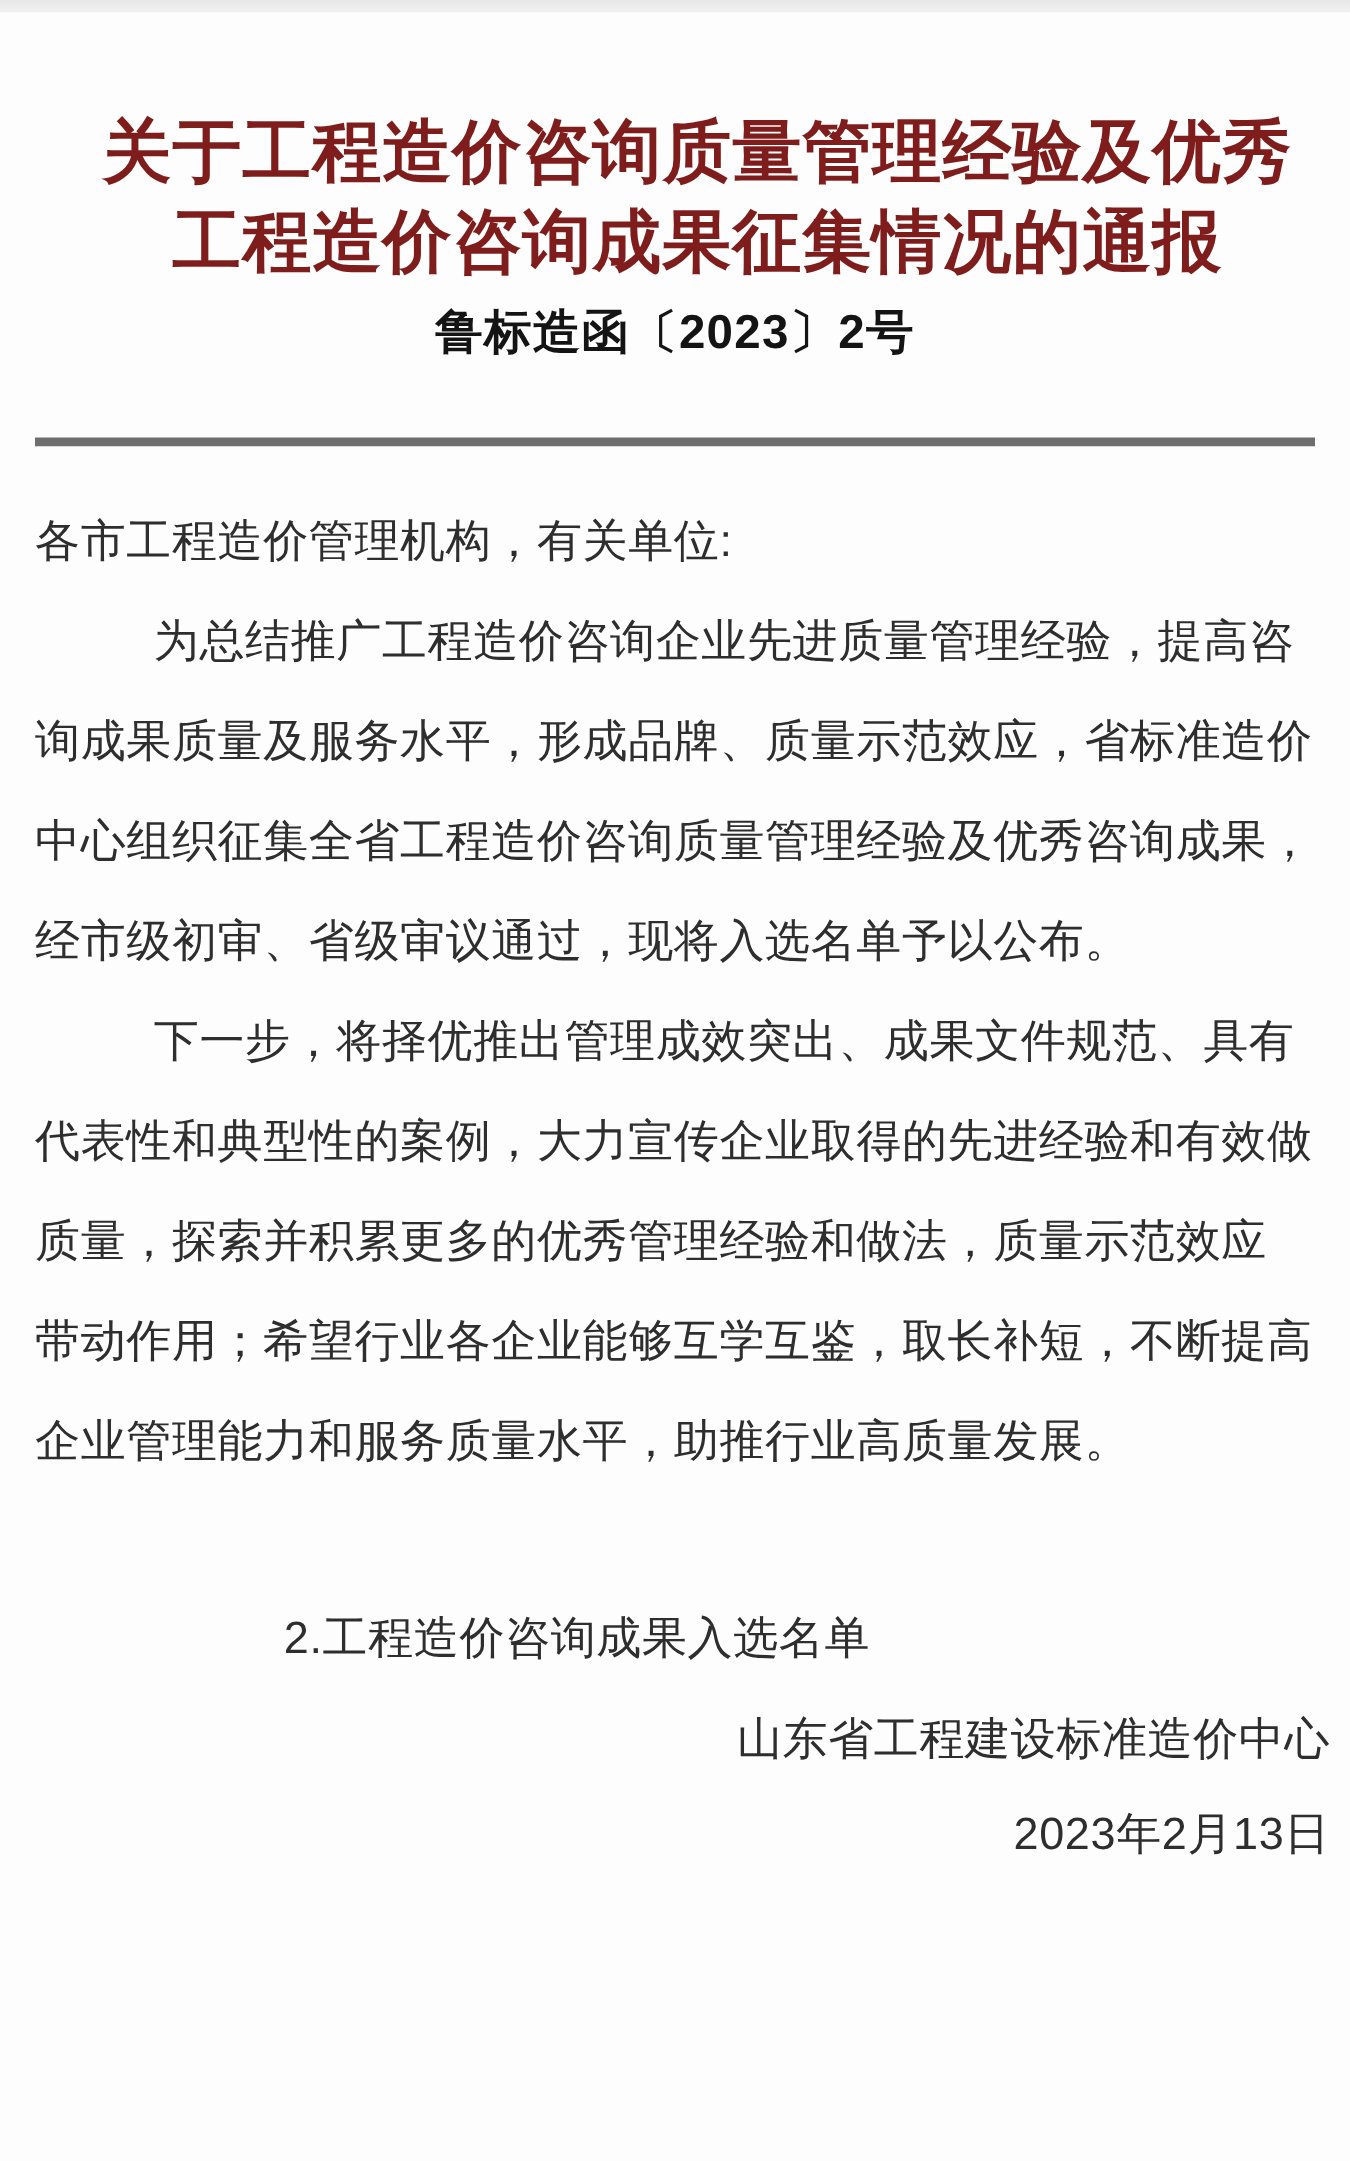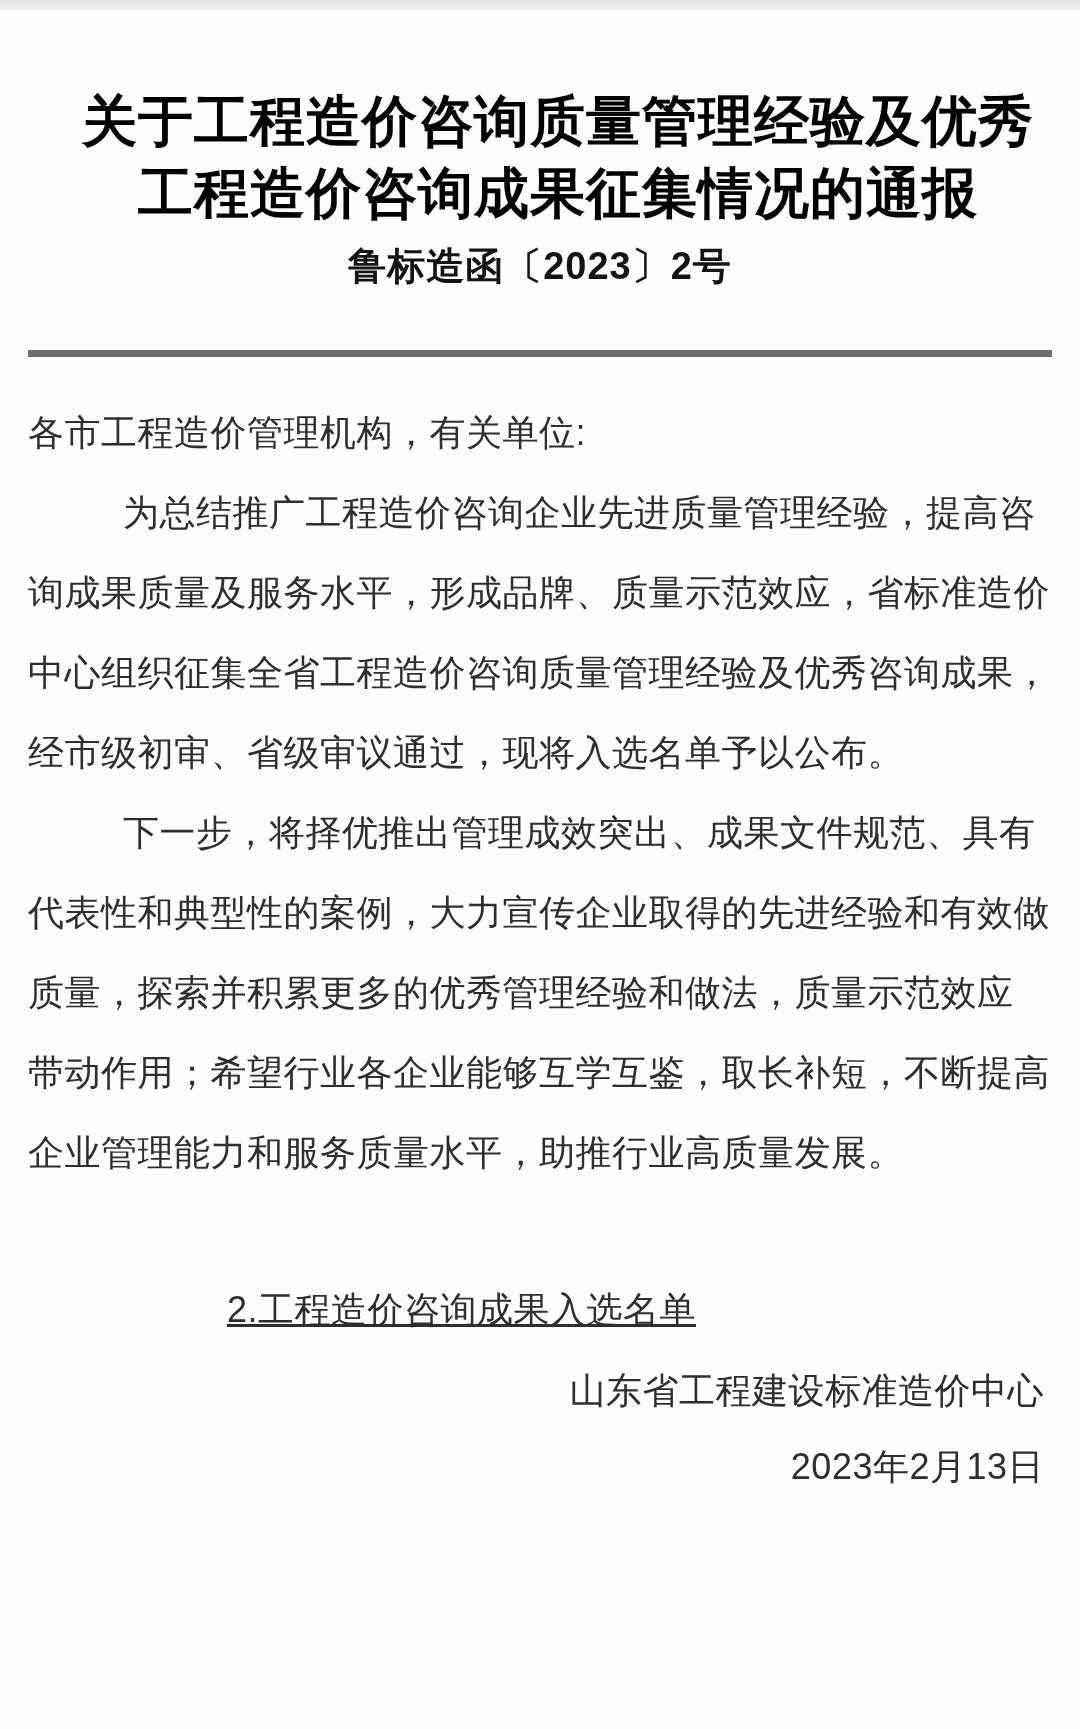--- a/index.html
+++ b/index.html
@@ -20,55 +20,55 @@
     background: linear-gradient(#e7e7e7, #f1f1f1);
   }
   .title-block {
     margin-top: 75px;
     text-align: center;
   }
   .title-line {
     font-size: 55px;
     line-height: 72px;
     font-weight: 700;
-    color: #000000;
+    color: #7f1d1d;
     letter-spacing: 1px;
     white-space: nowrap;
     padding-left: 36px;
   }
   .doc-number {
     margin-top: 13px;
     text-align: center;
     font-size: 38px;
     line-height: 48px;
     font-weight: 700;
     color: #141414;
     letter-spacing: 1px;
     white-space: nowrap;
   }
   .divider {
     margin: 60px 28px 0 28px;
     height: 7px;
     background: #6e6e6e;
   }
   .content {
-    margin: 36px 36px 0 28px;
+    margin: 36px 16px 0 28px;
     font-size: 36px;
     line-height: 80px;
     color: #2e2e2e;
     letter-spacing: 0.5px;
   }
   .line { white-space: nowrap; }
   .indent { padding-left: 95px; }
   .attachments {
     margin-top: 80px;
     line-height: 74px;
   }
   .attach-line-1 { padding-left: 91px; white-space: nowrap; }
-  .attach-line-2 { padding-left: 199px; white-space: nowrap; text-decoration: underline; }
+  .attach-line-2 { padding-left: 199px; white-space: nowrap; }
   .signature-block {
     margin-top: 6px;
     line-height: 76px;
     text-align: right;
   }
   .signature-block .line { white-space: nowrap; }
 </style>
 </head>
 <body>
 

